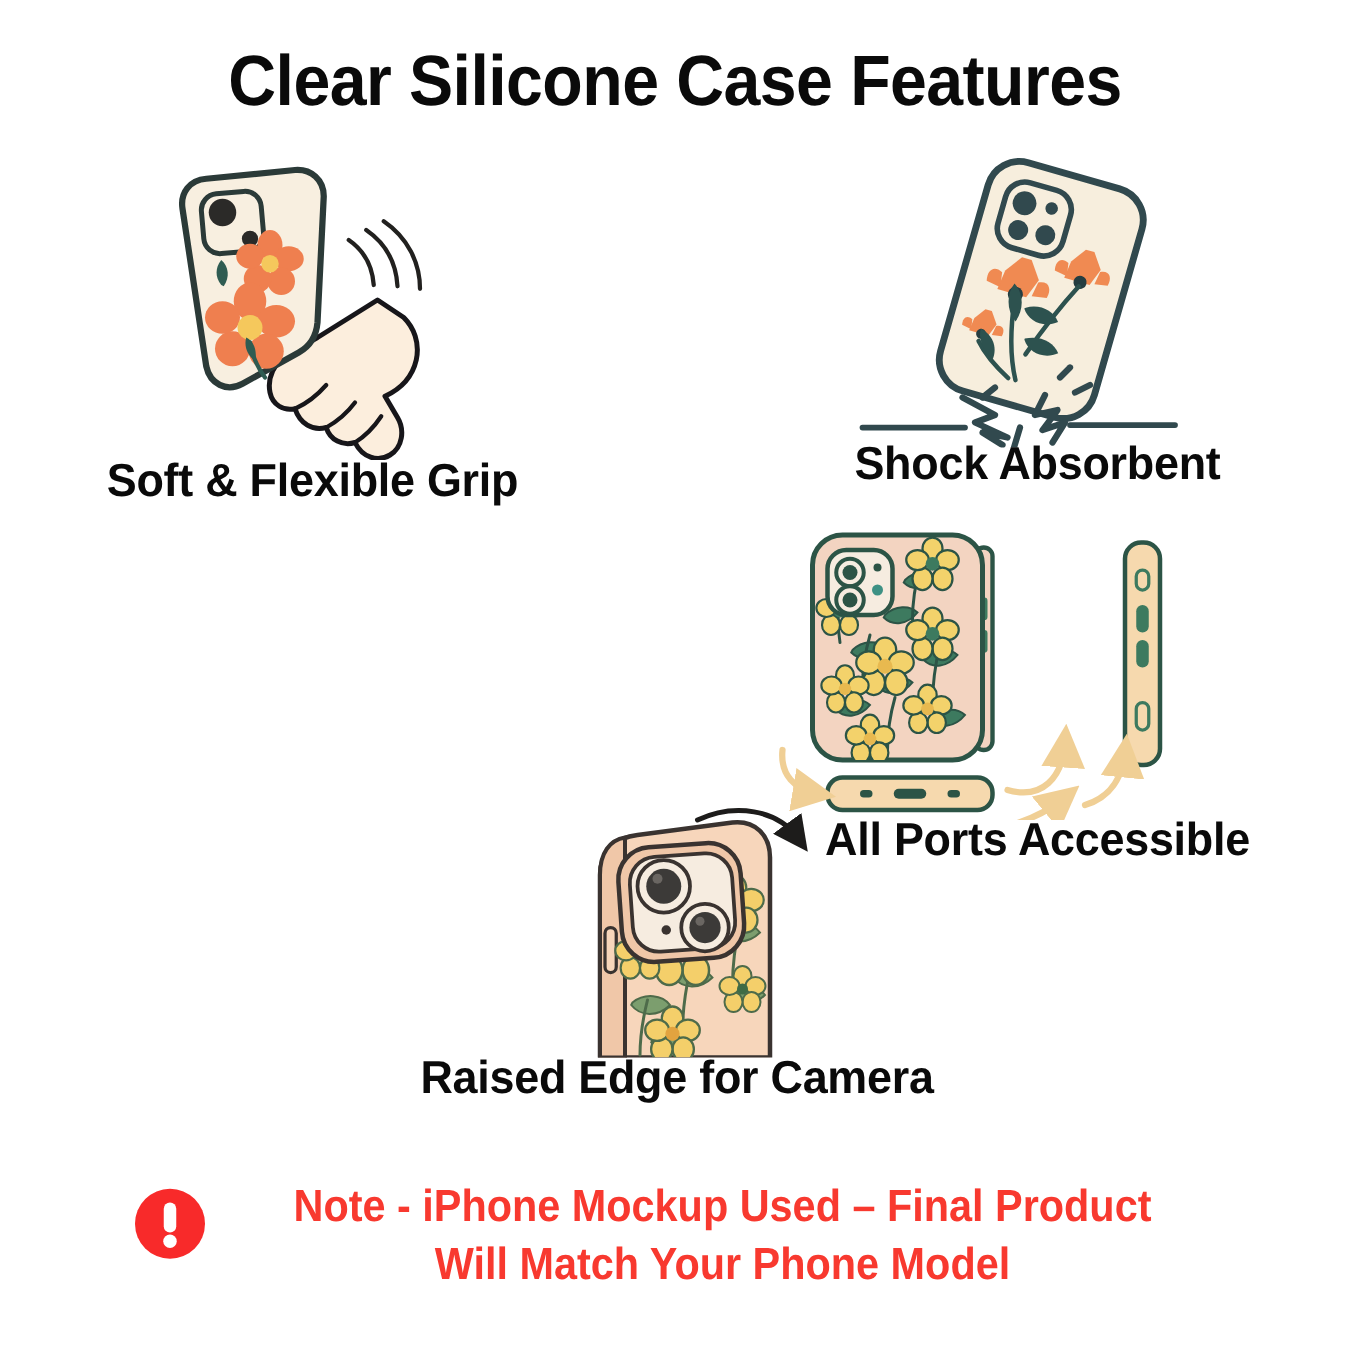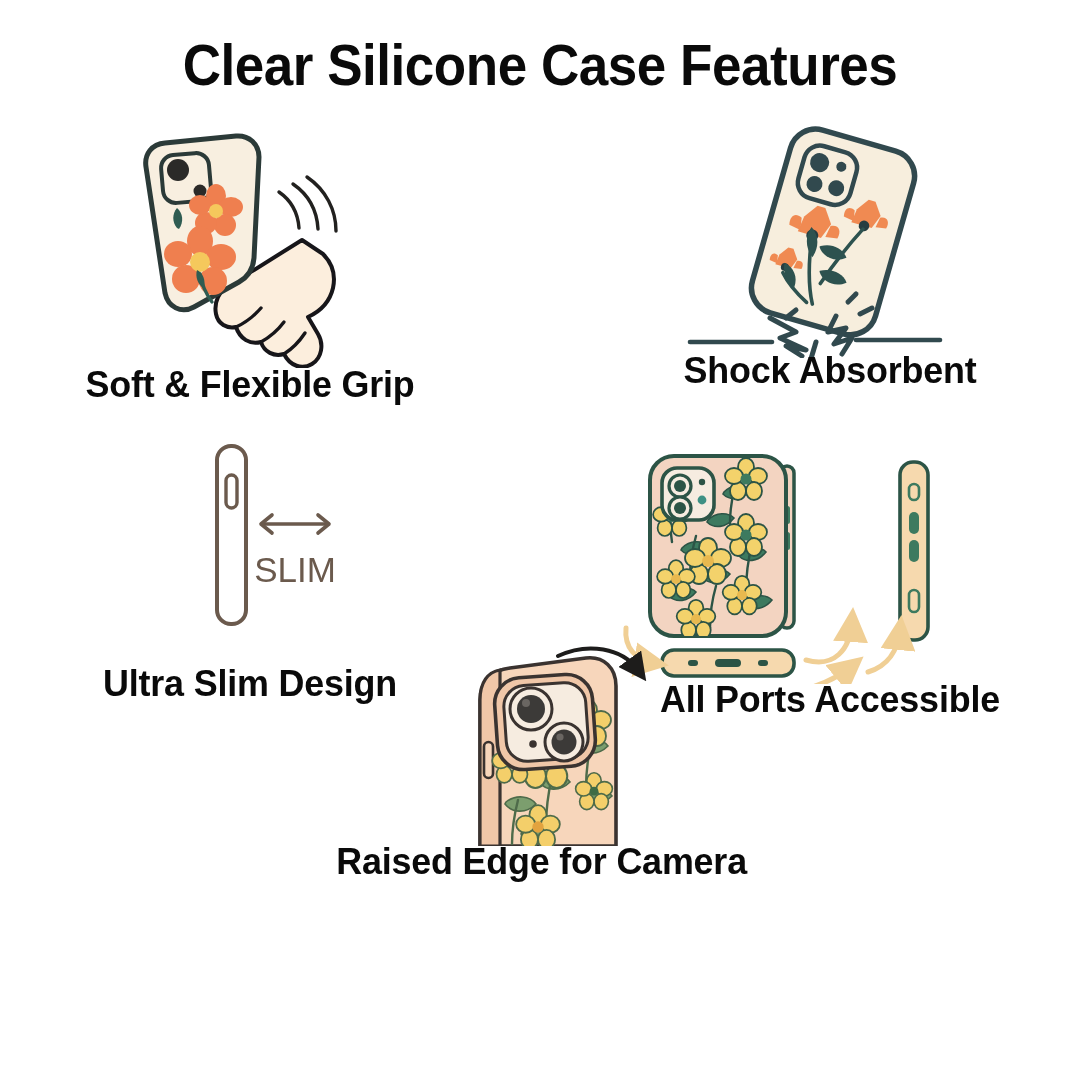--- a/index.html
+++ b/index.html
@@ -59,21 +59,21 @@
 
   #f1 { left: 40px;  top: 118px; width: 420px; height: 290px; }
   #f1 .feature-label { left: 0; top: 246px; width: 420px; }
 
   #f2 { left: 620px; top: 118px; width: 420px; height: 290px; }
   #f2 .feature-label { left: 0; top: 232px; width: 420px; }
 
   #f3 { left: 40px;  top: 428px; width: 420px; height: 290px; }
   #f3 .feature-label { left: 0; top: 235px; width: 420px; }
 
-  #f4 { left: 620px; top: 444px; width: 420px; height: 300px; }
+  #f4 { left: 620px; top: 416px; width: 420px; height: 300px; }
   #f4 .feature-label { left: 0; top: 235px; width: 420px; }
 
   #f5 { left: 330px; top: 646px; width: 420px; height: 270px; }
   #f5 .feature-label { left: 0; top: 195px; width: 420px; }
 
   
   .note {
     position: absolute;
     left: 0;
     top: 942px;
@@ -233,33 +233,20 @@
         <path d="M240 196 L252 190"></path>
       </g>
       <g stroke="#31494e" stroke-width="4.6" stroke-linecap="round">
         <path d="M70 224 L152 224"></path>
         <path d="M236 222 L320 222"></path>
       </g>
     </svg>
     <div class="feature-label">Shock Absorbent</div>
   </div>
 
-  <div class="feature" id="f3">
-    <svg class="feature-art" width="420" height="230" viewBox="0 0 420 230">
-      <rect x="177" y="18" width="29" height="178" rx="14" fill="#ffffff" stroke="#6b5a4d" stroke-width="4"></rect>
-      <rect x="186" y="47" width="11" height="33" rx="5.5" fill="#ffffff" stroke="#6b5a4d" stroke-width="3.4"></rect>
-      <g stroke="#6b5a4d" stroke-width="3.6" stroke-linecap="round" stroke-linejoin="round" fill="none">
-        <path d="M222 96 L288 96"></path>
-        <path d="M232 87 L221 96 L232 105"></path>
-        <path d="M278 87 L289 96 L278 105"></path>
-      </g>
-      <text x="255" y="154" text-anchor="middle" font-family="Liberation Sans, sans-serif" font-size="35" fill="#6b5a4d">SLIM</text>
-    </svg>
-    <div class="feature-label">Ultra Slim Design</div>
-  </div>
 
   <div class="feature" id="f4">
     <svg class="feature-art" width="420" height="240" viewBox="0 0 420 240">
       <defs>
         <clipPath id="caseClip">
           <rect x="30" y="12" width="136" height="180" rx="24"></rect>
         </clipPath>
         <marker id="arrowTan" markerWidth="7" markerHeight="7" refX="4" refY="3.5" orient="auto">
           <path d="M0 0 L7 3.5 L0 7 Z" fill="#f0cf95"></path>
         </marker>
@@ -493,14 +480,22 @@
         <circle cx="234" cy="96" r="12.5" fill="#3c3a38"></circle>
         <circle cx="230" cy="91" r="3.6" fill="#6a6662"></circle>
         <circle cx="203" cy="98" r="3.8" fill="#3a3330"></circle>
       </g>
 
       <path d="M228 10 C258 -4 292 2 308 24" fill="none" stroke="#1d1c1b" stroke-width="4" stroke-linecap="round" marker-end="url(#arrowDark)"></path>
     </svg>
     <div class="feature-label">Raised Edge for Camera</div>
   </div>
 
+  <div class="note">
+    <svg class="note-icon" width="58" height="58" viewBox="0 0 58 58">
+      <circle cx="29" cy="29" r="28" fill="#f82a2a"></circle>
+      <rect x="24" y="12" width="10" height="24" rx="5" fill="#ffffff"></rect>
+      <circle cx="29" cy="43" r="5.4" fill="#ffffff"></circle>
+    </svg>
+    <div class="note-text">Note - iPhone Mockup Used – Final Product Will Match Your Phone Model</div>
+  </div>
 
 </div>
 
 </body></html>

